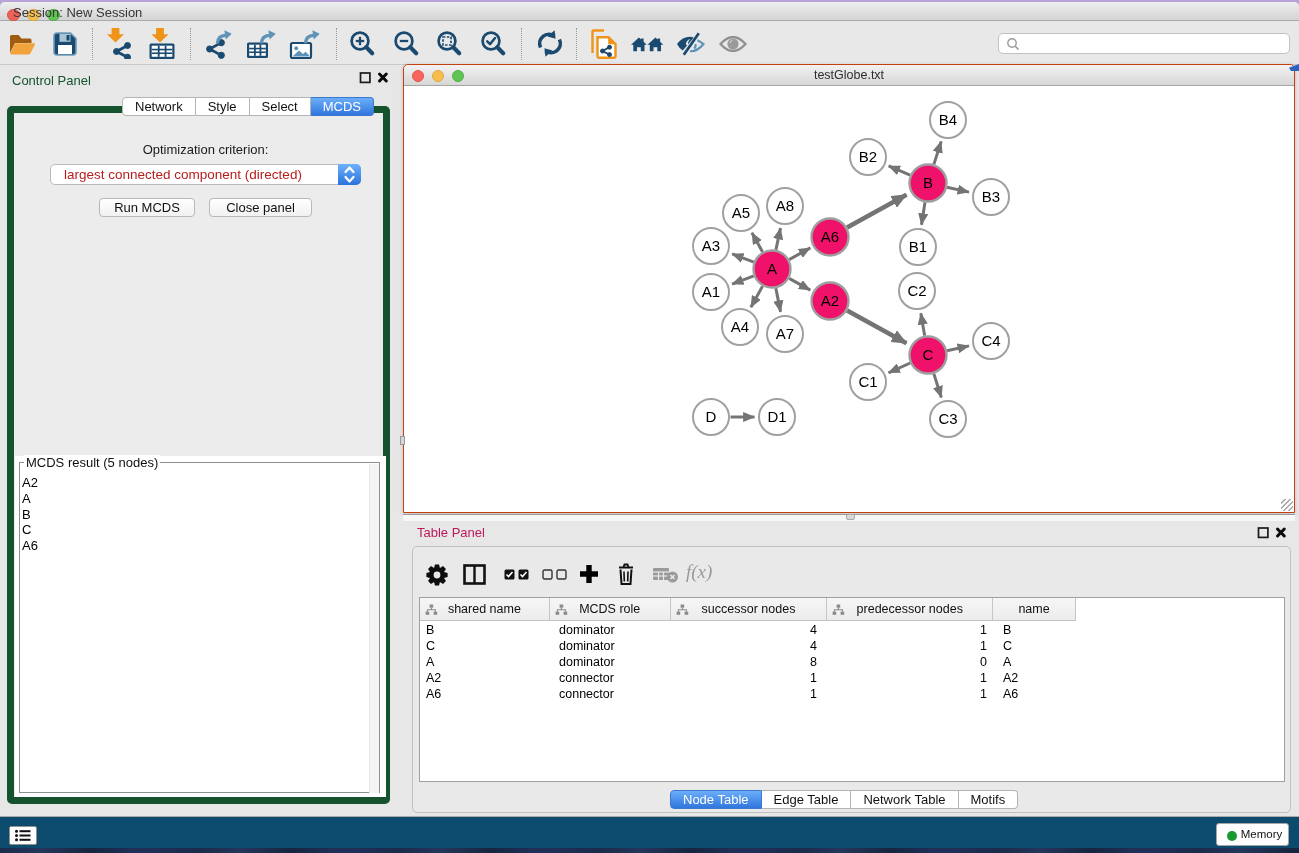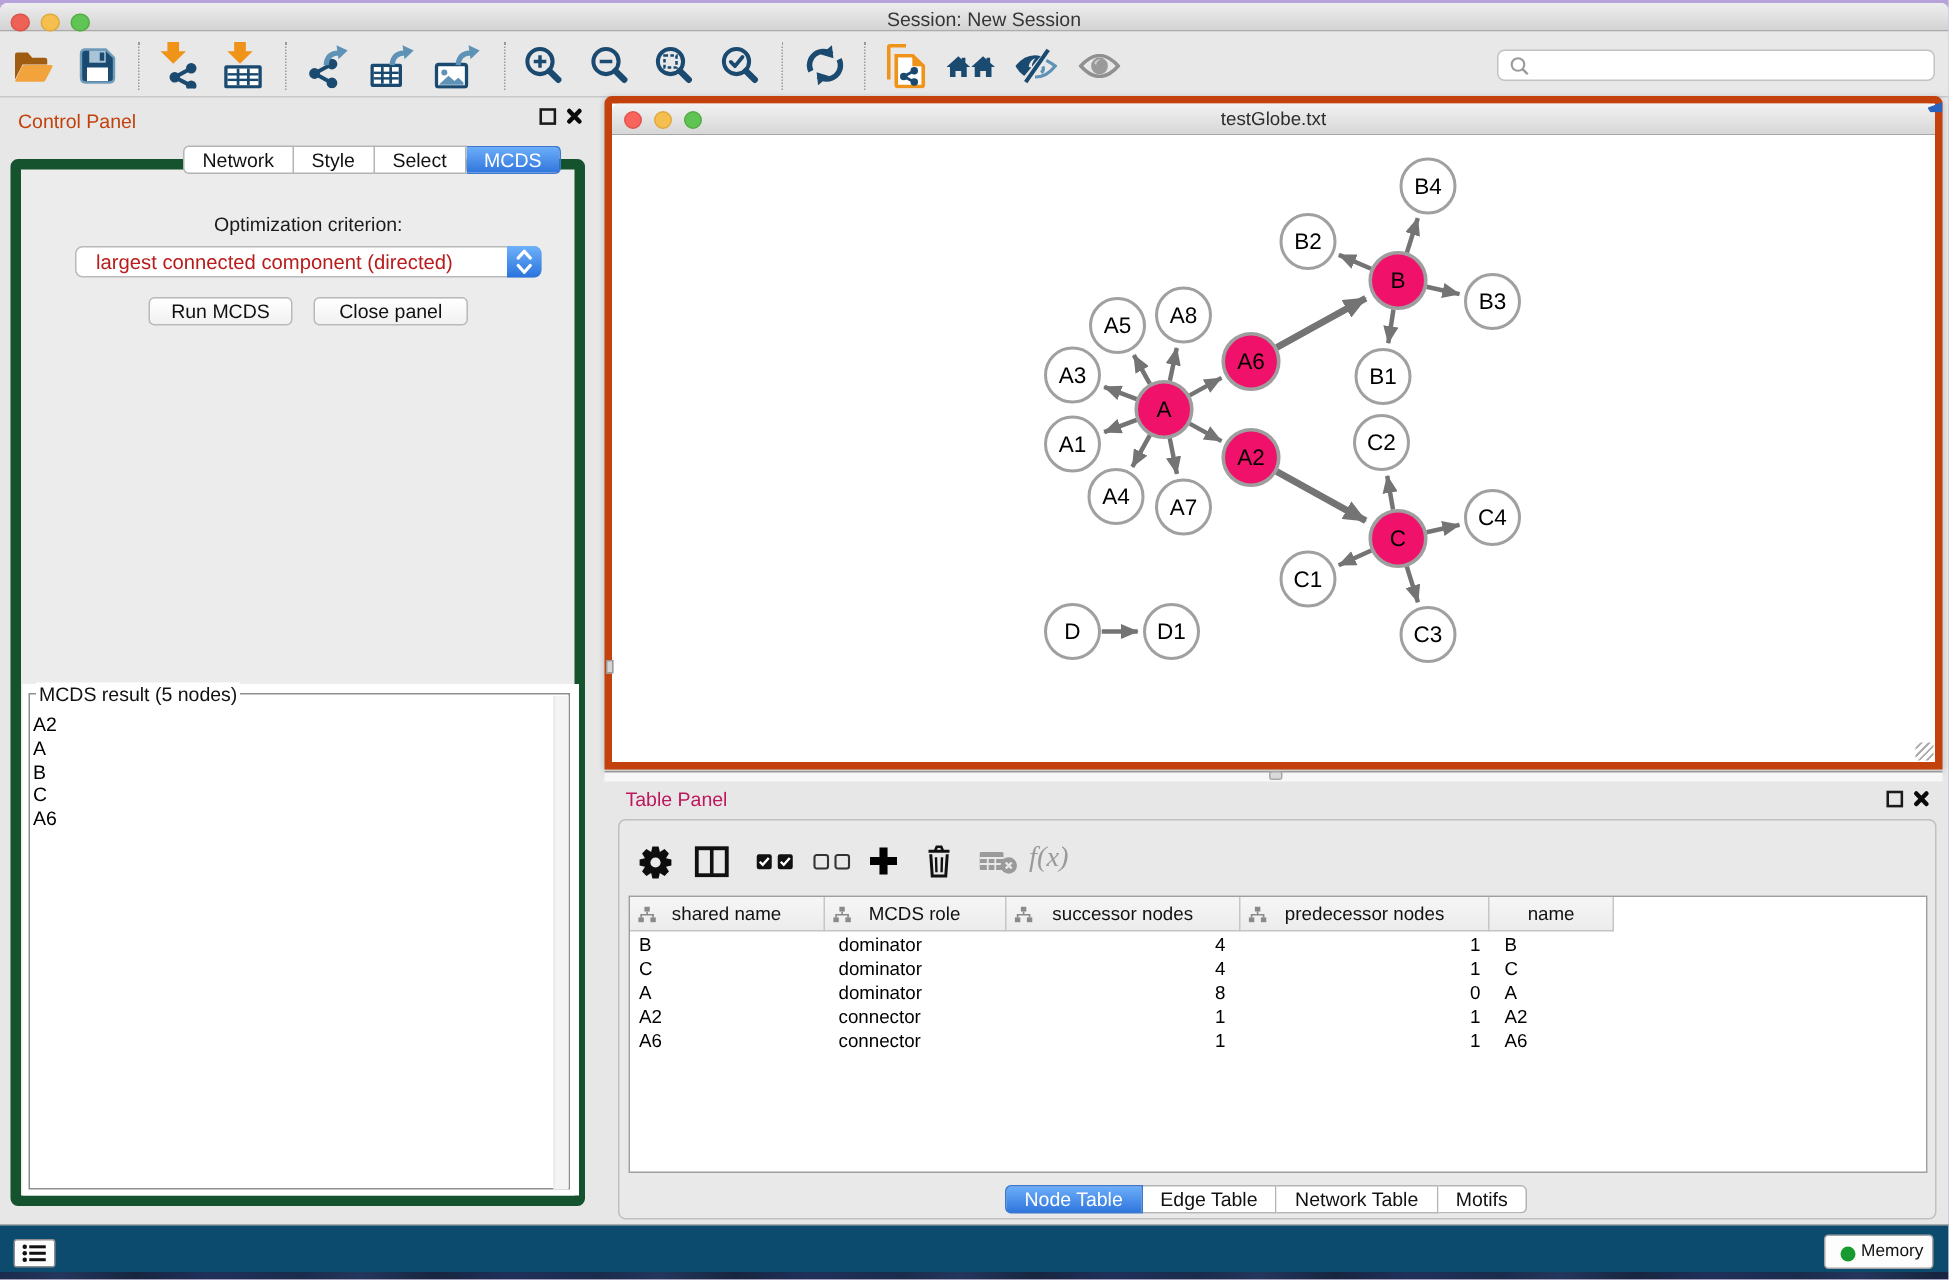--- a/index.html
+++ b/index.html
@@ -6,36 +6,36 @@
 html,body { width:1299px; height:853px; overflow:hidden; }
 body { font-family:"Liberation Sans", sans-serif; background:#b7a2da; position:relative; }
 #desk-bottom { position:absolute; left:0; top:848px; width:1299px; height:5px;
   background:repeating-linear-gradient(90deg,#1b2b4b 0px,#24365c 40px,#17253f 90px,#20305a 140px,#1b2b4b 200px); }
 #win { position:absolute; left:0; top:2px; width:1299px; height:846px;
   background:#e7e7e7; border-radius:5px 5px 0 0; }
 
 #titlebar { position:absolute; left:0; top:0; width:1299px; height:19px;
   border-radius:5px 5px 0 0;
   background:linear-gradient(#eeeeee,#d3d3d3); border-bottom:1px solid #ababab; }
-#titlebar .ttl { position:absolute; left:13px; right:0; top:3px; text-align:center;
+#titlebar .ttl { position:absolute; left:13px; right:0; top:3px; text-align:left;
   font-size:13px; color:#353535; }
 .tl { position:absolute; top:6.5px; width:12.5px; height:12.5px; border-radius:50%; }
 #tl1 { left:7px;  background:#ee6156; border:0.5px solid #d8544c; }
 #tl2 { left:27px; background:#f5bf4f; border:0.5px solid #dfa93c; }
 #tl3 { left:47px; background:#61c555; border:0.5px solid #51ae45; }
 
 #toolbar { position:absolute; left:0; top:20px; width:1299px; height:43px; background:#e8e8e8;
   border-bottom:1px solid #c9c9c9; }
 .tbi { position:absolute; top:8px; }
 .tbsep { position:absolute; top:6px; height:32px; width:0;
   border-left:1px dotted #9a9a9a; }
 #searchbox { position:absolute; left:998px; top:11px; width:292px; height:21px;
   background:#ffffff; border:1px solid #c2c2c2; border-radius:5px; }
 
-#cp-title { position:absolute; left:12px; top:71px; font-size:13px; color:#c2410c; }
+#cp-title { position:absolute; left:12px; top:71px; font-size:13px; color:#14532d; }
 .panebtns { position:absolute; font-size:12px; color:#111; }
 #cp-pane { position:absolute; left:7px; top:104px; width:383px; height:698px;
   background:#ececec; border:7px solid #14532d; border-radius:5px; }
 .tabrow { position:absolute; display:flex; }
 .tab { height:19px; line-height:18px; background:#ffffff; border:1px solid #b4b4b4;
   border-left:none; font-size:13px; color:#111; text-align:center; padding:0 12px; }
 .tab.first { border-left:1px solid #b4b4b4; border-radius:4px 0 0 4px; }
 .tab.last { border-radius:0 4px 4px 0; }
 .tab.sel { background:linear-gradient(#6caefa,#3076dd); border-color:#3c78cf; color:#ffffff; }
 #cptabs { left:78px; top:95px;padding-left:44px; }
@@ -54,21 +54,21 @@
 #mcds-white { position:absolute; left:15px; top:454px; width:371px; height:341px; background:#ffffff; }
 #fieldset { position:absolute; left:4px; top:6px; width:361px; height:331px;
   border:1px solid #8f8f8f; }
 #fs-legend { position:absolute; left:4px; top:-8px; background:#ffffff;
   font-size:13px; color:#111; padding:0 2px; }
 #fs-list { position:absolute; left:2px; top:12px; font-size:13px; color:#000; line-height:15.8px; }
 #fs-scroll { position:absolute; left:349px; top:1px; width:10px; height:329px;
   background:#f4f4f4; border-left:1px solid #e8e8e8; }
 
 #netwin { position:absolute; left:403px; top:62px; width:892px; height:449px;
-  border:5px solid #c2410c; border-radius:5px 5px 0 0; background:#ffffff;
+  border:1px solid #c2410c; border-radius:5px 5px 0 0; background:#ffffff;
   box-shadow:0 1px 4px rgba(0,0,0,0.18); }
 #nw-title { position:absolute; left:0; top:0; width:100%; height:21px; border-radius:5px 5px 0 0;
   background:linear-gradient(#f2f2f2,#d7d7d7); border-bottom:1px solid #a5a5a5; }
 #nw-title .ttl { position:absolute; left:0; right:0; top:3px; text-align:center; font-size:12.5px; color:#2c2c2c; }
 #nw-title .tl { top:4.5px; width:12px; height:12px; }
 #nw1 { left:8px;  background:#f9645c; border:0.5px solid #e0554e; }
 #nw2 { left:28px; background:#f6be4f; border:0.5px solid #e0a93c; }
 #nw3 { left:48px; background:#60c454; border:0.5px solid #52ad46; }
 #bluecorner { position:absolute; right:-5px; top:-1px; width:10px; height:7px; background:#2a64c0; clip-path:polygon(0 55%,100% 0,100% 100%,20% 100%); }
 #graph { position:absolute; left:1px; top:23px; }

